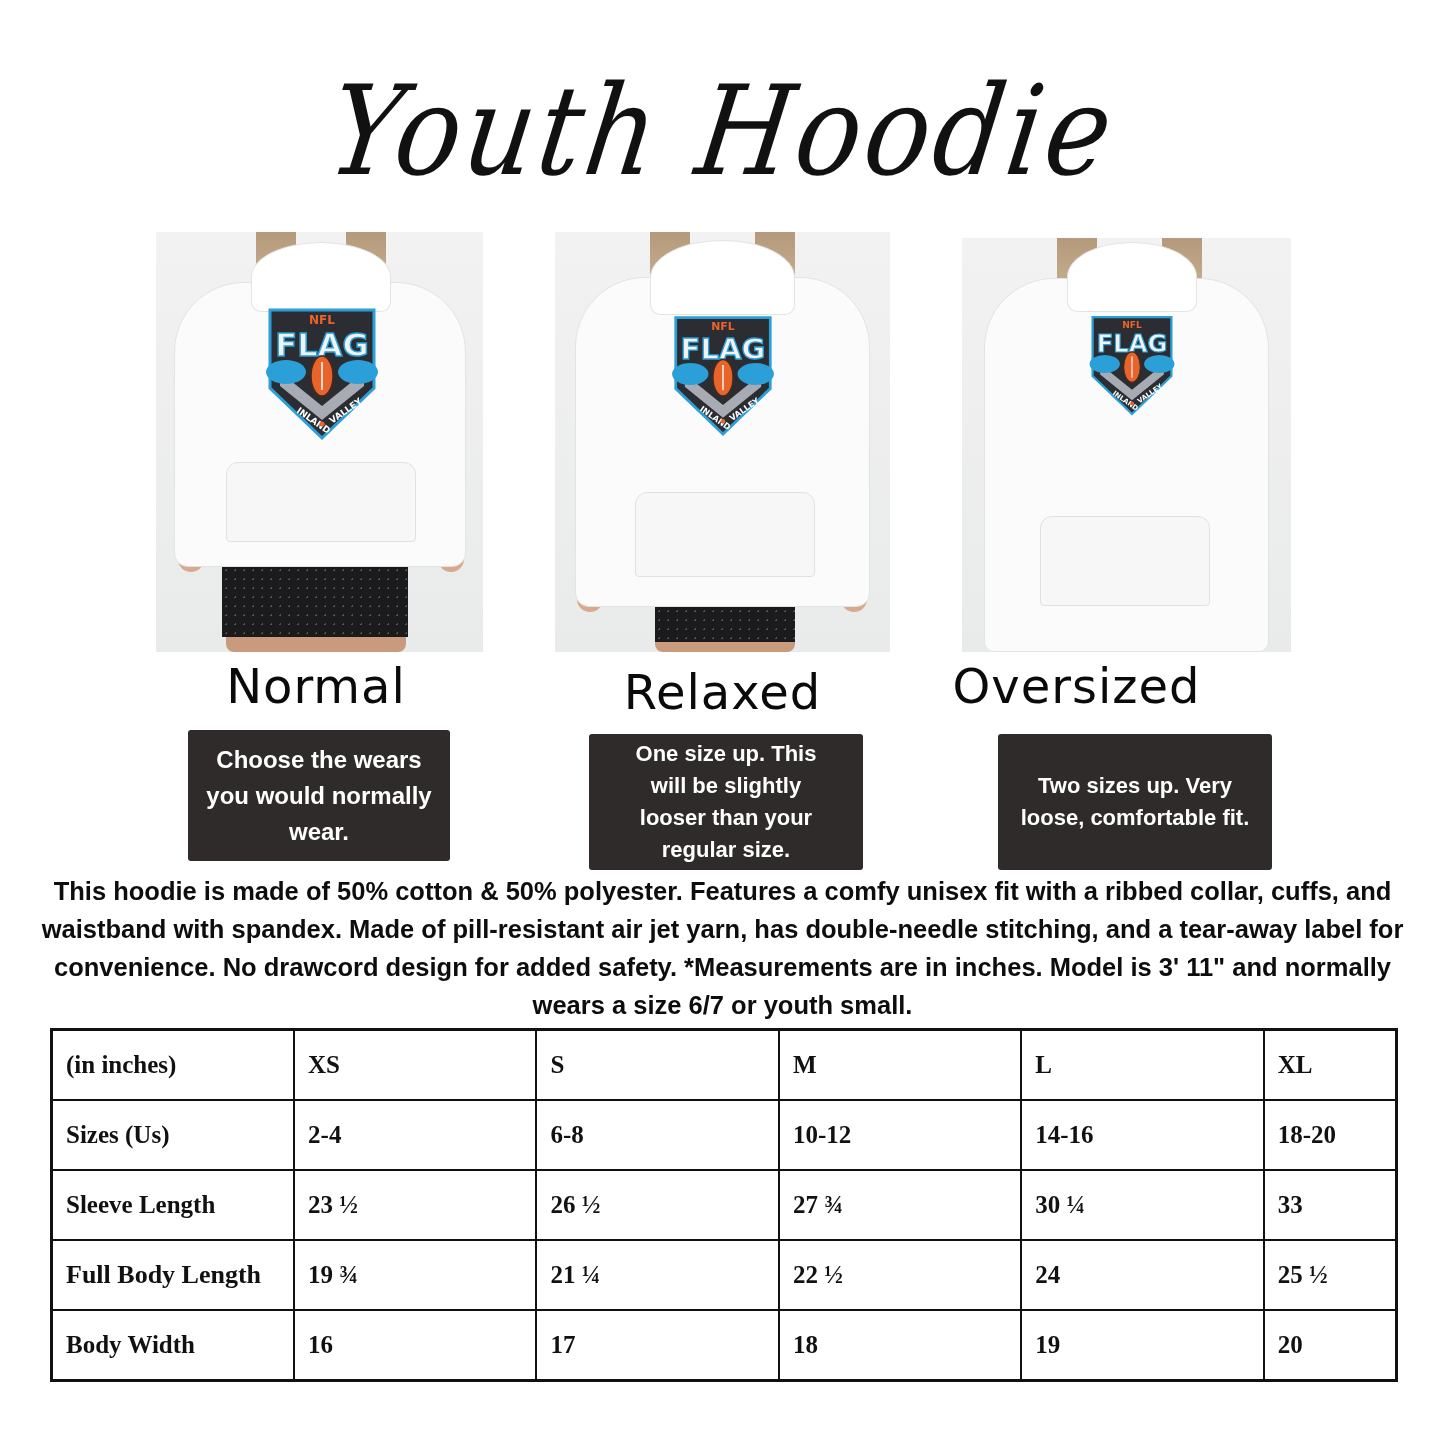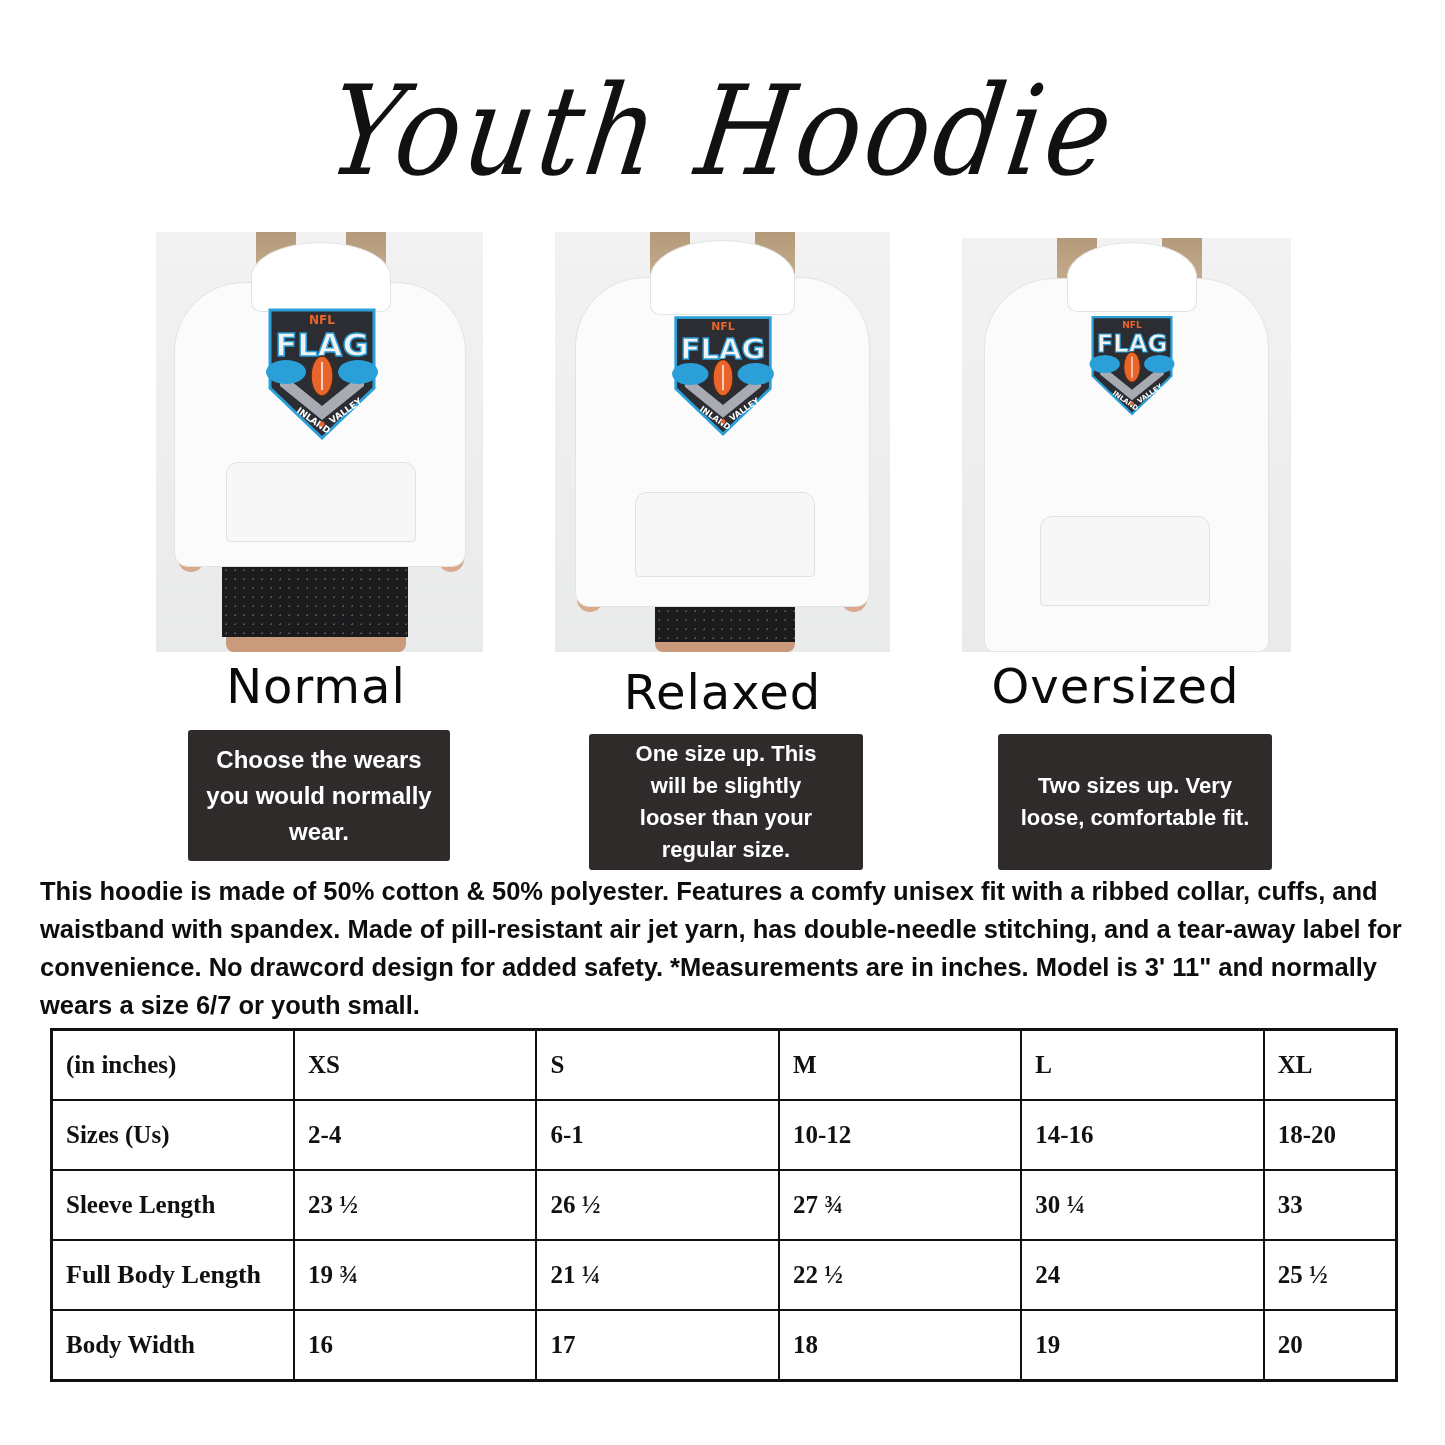--- a/index.html
+++ b/index.html
@@ -36,21 +36,21 @@
     }
     .fit-box {
       position: absolute; background: #2e2b2a; color: #fff; border-radius: 3px;
       display: flex; align-items: center; justify-content: center; text-align: center;
       font-family: "Liberation Sans", sans-serif; font-weight: bold; font-size: 23px; line-height: 32px;
       padding: 0 6px;
     }
 
     .desc {
       position: absolute; left: 40px; top: 872px; width: 1365px;
-      text-align: left; font-family: "Liberation Sans", sans-serif; font-weight: bold;
+      text-align: center; font-family: "Liberation Sans", sans-serif; font-weight: bold;
       font-size: 25.5px; line-height: 38px; color: #0d0d0d;
     }
 
     table.size-table {
       position: absolute; left: 50px; top: 1028px; width: 1348px; height: 354px;
       border-collapse: collapse; border: 3px solid #111;
     }
     .size-table td {
       border: 2px solid #111; padding: 0 0 0 13px; height: 70px;
       font-family: Liberation Serif, serif; font-weight: bold; font-size: 25px; color: #111;
@@ -136,21 +136,21 @@
     <ellipse cx="66" cy="74" rx="11" ry="20" fill="#e8642a" stroke="#4a2a18" stroke-width="1.5"></ellipse>
     <line x1="66" y1="60" x2="66" y2="88" stroke="#fff" stroke-width="1.5"></line>
     <text x="40" y="110" font-family="DejaVu Sans, sans-serif" font-size="9" font-weight="bold" fill="#fff" transform="rotate(35 40 110)">INLAND</text>
     <text x="76" y="122" font-family="DejaVu Sans, sans-serif" font-size="9" font-weight="bold" fill="#fff" transform="rotate(-35 76 122)">VALLEY</text>
     <circle cx="66" cy="122" r="2.5" fill="#e8642a"></circle>
   </svg>
 </div>
 
 <div class="fit-label" style="left:156px;top:658px;width:320px;">Normal</div>
 <div class="fit-label" style="left:565px;top:664px;width:315px;">Relaxed</div>
-<div class="fit-label" style="left:953px;top:658px;width:325px;">Oversized</div>
+<div class="fit-label" style="left:914px;top:658px;width:325px;">Oversized</div>
 
 <div class="fit-box" style="left:188px;top:730px;width:262px;height:131px;font-size:24px;line-height:36px;">Choose the wears you would normally wear.</div>
 <div class="fit-box" style="left:589px;top:734px;width:274px;height:136px;font-size:22px;line-height:32px;padding:12px 30px;">One size up. This will be slightly looser than your regular size.</div>
 <div class="fit-box" style="left:998px;top:734px;width:274px;height:136px;font-size:22px;line-height:32px;padding:0 20px;">Two sizes up. Very loose, comfortable fit.</div>
 
 <div class="desc">This hoodie is made of 50% cotton &amp; 50% polyester. Features a comfy unisex fit with a ribbed collar, cuffs, and waistband with spandex. Made of pill-resistant air jet yarn, has double-needle stitching, and a tear-away label for convenience. No drawcord design for added safety. *Measurements are in inches. Model is 3' 11" and normally wears a size 6/7 or youth small.</div>
 
 <table class="size-table">
   <colgroup>
     <col style="width:243px">
@@ -165,21 +165,21 @@
     <td>(in inches)</td>
     <td>XS</td>
     <td>S</td>
     <td>M</td>
     <td>L</td>
     <td>XL</td>
   </tr>
   <tr>
     <td>Sizes (Us)</td>
     <td>2-4</td>
-    <td>6-1</td>
+    <td>6-8</td>
     <td>10-12</td>
     <td>14-16</td>
     <td>18-20</td>
   </tr>
   <tr>
     <td>Sleeve Length</td>
     <td>23 ½</td>
     <td>26 ½</td>
     <td>27 ¾</td>
     <td>30 ¼</td>

